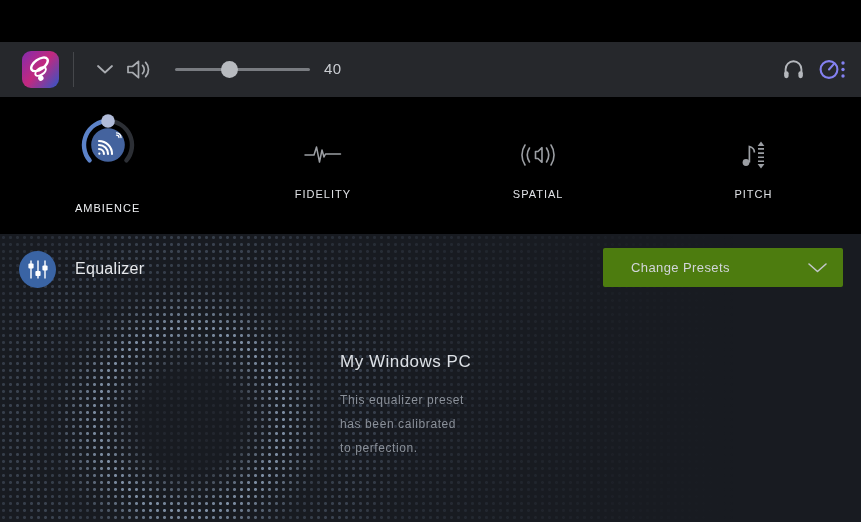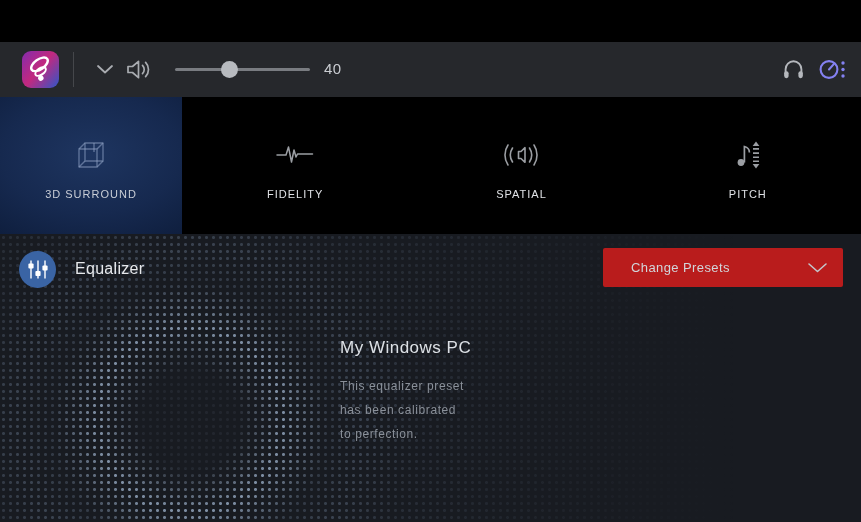--- a/index.html
+++ b/index.html
@@ -65,27 +65,27 @@
       mask-image:radial-gradient(circle, #000 1.25px, transparent 1.7px);
       mask-size:7px 7px; }
 
   .eq-icon { position:absolute; left:19px; top:17px; width:37px; height:37px;
              border-radius:50%; background:#3a64a4; display:flex; align-items:center;
              justify-content:center; }
   .eq-title { position:absolute; left:75px; top:26px; font-size:16px; color:#e6e8eb;
               letter-spacing:0.3px; }
 
   .presets-btn { position:absolute; left:603px; top:14px; width:240px; height:39px;
-                 background:#b91c1c; border:none; border-radius:2px; cursor:pointer;
+                 background:#4d7c0f; border:none; border-radius:2px; cursor:pointer;
                  display:flex; align-items:center; }
   .presets-label { margin-left:28px; font-size:13px; color:#d2d5da; letter-spacing:0.4px;
                    font-family:"Liberation Sans", sans-serif; }
   .presets-chevron { position:absolute; right:15px; top:14px; }
 
-  .preset-info { position:absolute; left:340px; top:104px; }
+  .preset-info { position:absolute; left:340px; top:118px; }
   .preset-name { font-size:17px; font-weight:normal; color:#dce0e5; letter-spacing:0.5px; }
   .preset-desc { margin-top:16px; font-size:12px; color:#8a9099; letter-spacing:0.6px;
                  line-height:24px; }
   .preset-desc span { display:block; }
 </style>
 </head>
 <body>
 
 <div id="window">
 
@@ -138,37 +138,42 @@
         <line x1="11" y1="13.5" x2="16.2" y2="7.6" stroke="#8481f1" stroke-width="2.1" stroke-linecap="round"></line>
         <circle cx="25" cy="7" r="1.7" fill="#8481f1"></circle>
         <circle cx="25" cy="13.5" r="1.7" fill="#8481f1"></circle>
         <circle cx="25" cy="20" r="1.7" fill="#8481f1"></circle>
       </svg>
     </div>
   </div>
 
   <div class="tabbar">
 
-    <div class="tab tab-surround">
-      <div class="tab-icon-slot">
-        <svg width="40" height="40" viewBox="0 0 40 40">
-          <g fill="none" stroke="#93a6c9" stroke-opacity="0.55" stroke-width="1.4" stroke-linejoin="round">
-            <rect x="14" y="8" width="18" height="18"></rect>
-            <rect x="8" y="14" width="18" height="18"></rect>
-            <line x1="14" y1="8" x2="8" y2="14"></line>
-            <line x1="32" y1="8" x2="26" y2="14"></line>
-            <line x1="32" y1="26" x2="26" y2="32"></line>
-            <line x1="14" y1="26" x2="8" y2="32"></line>
-            <line x1="23" y1="8" x2="23" y2="17"></line>
+
+    <div class="tab tab-ambience">
+      <div class="tab-icon-slot">
+        <svg width="64" height="64" viewBox="0 0 64 64">
+          <path d="M32,10 A24,24 0 0 1 50.4,49.4" fill="none" stroke="#2c2f35" stroke-width="4.4" stroke-linecap="round"></path>
+          <path d="M13.6,49.4 A24,24 0 0 1 32,10" fill="none" stroke="#5c83c9" stroke-width="4.4" stroke-linecap="round"></path>
+          <circle cx="32" cy="10" r="6.8" fill="#b1bcd9"></circle>
+          <circle cx="32" cy="34" r="16.8" fill="#44639e"></circle>
+          <g transform="translate(23,43) rotate(45)" fill="none" stroke="#ffffff" stroke-width="2.1" stroke-linecap="round">
+            <circle cx="0" cy="-0.5" r="1.1" fill="#ffffff" stroke="none"></circle>
+            <path d="M -3.5,-3.5 A 5,5 0 0 1 3.5,-3.5"></path>
+            <path d="M -6.4,-6.4 A 9,9 0 0 1 6.4,-6.4"></path>
+            <path d="M -9.2,-9.2 A 13,13 0 0 1 9.2,-9.2"></path>
           </g>
-        </svg>
-      </div>
-      <div class="tab-label">3D SURROUND</div>
-    </div>
-
+          <g transform="translate(40.5,26.5) rotate(45) scale(0.5)" fill="none" stroke="#ffffff" stroke-width="2.6" stroke-linecap="round">
+            <path d="M -3.5,-3.5 A 5,5 0 0 1 3.5,-3.5"></path>
+            <path d="M -6.4,-6.4 A 9,9 0 0 1 6.4,-6.4"></path>
+          </g>
+        </svg>
+      </div>
+      <div class="tab-label">AMBIENCE</div>
+    </div>
 
     <div class="tab">
       <div class="tab-icon-slot">
         <svg width="46" height="36" viewBox="0 0 46 36">
           <path d="M5,18 h9 l2.5,-8 3,15 2.5,-12 2,7 1.5,-3 h15" fill="none" stroke="#9b9ea3" stroke-width="1.5" stroke-linejoin="round" stroke-linecap="round"></path>
         </svg>
       </div>
       <div class="tab-label">FIDELITY</div>
     </div>
 

